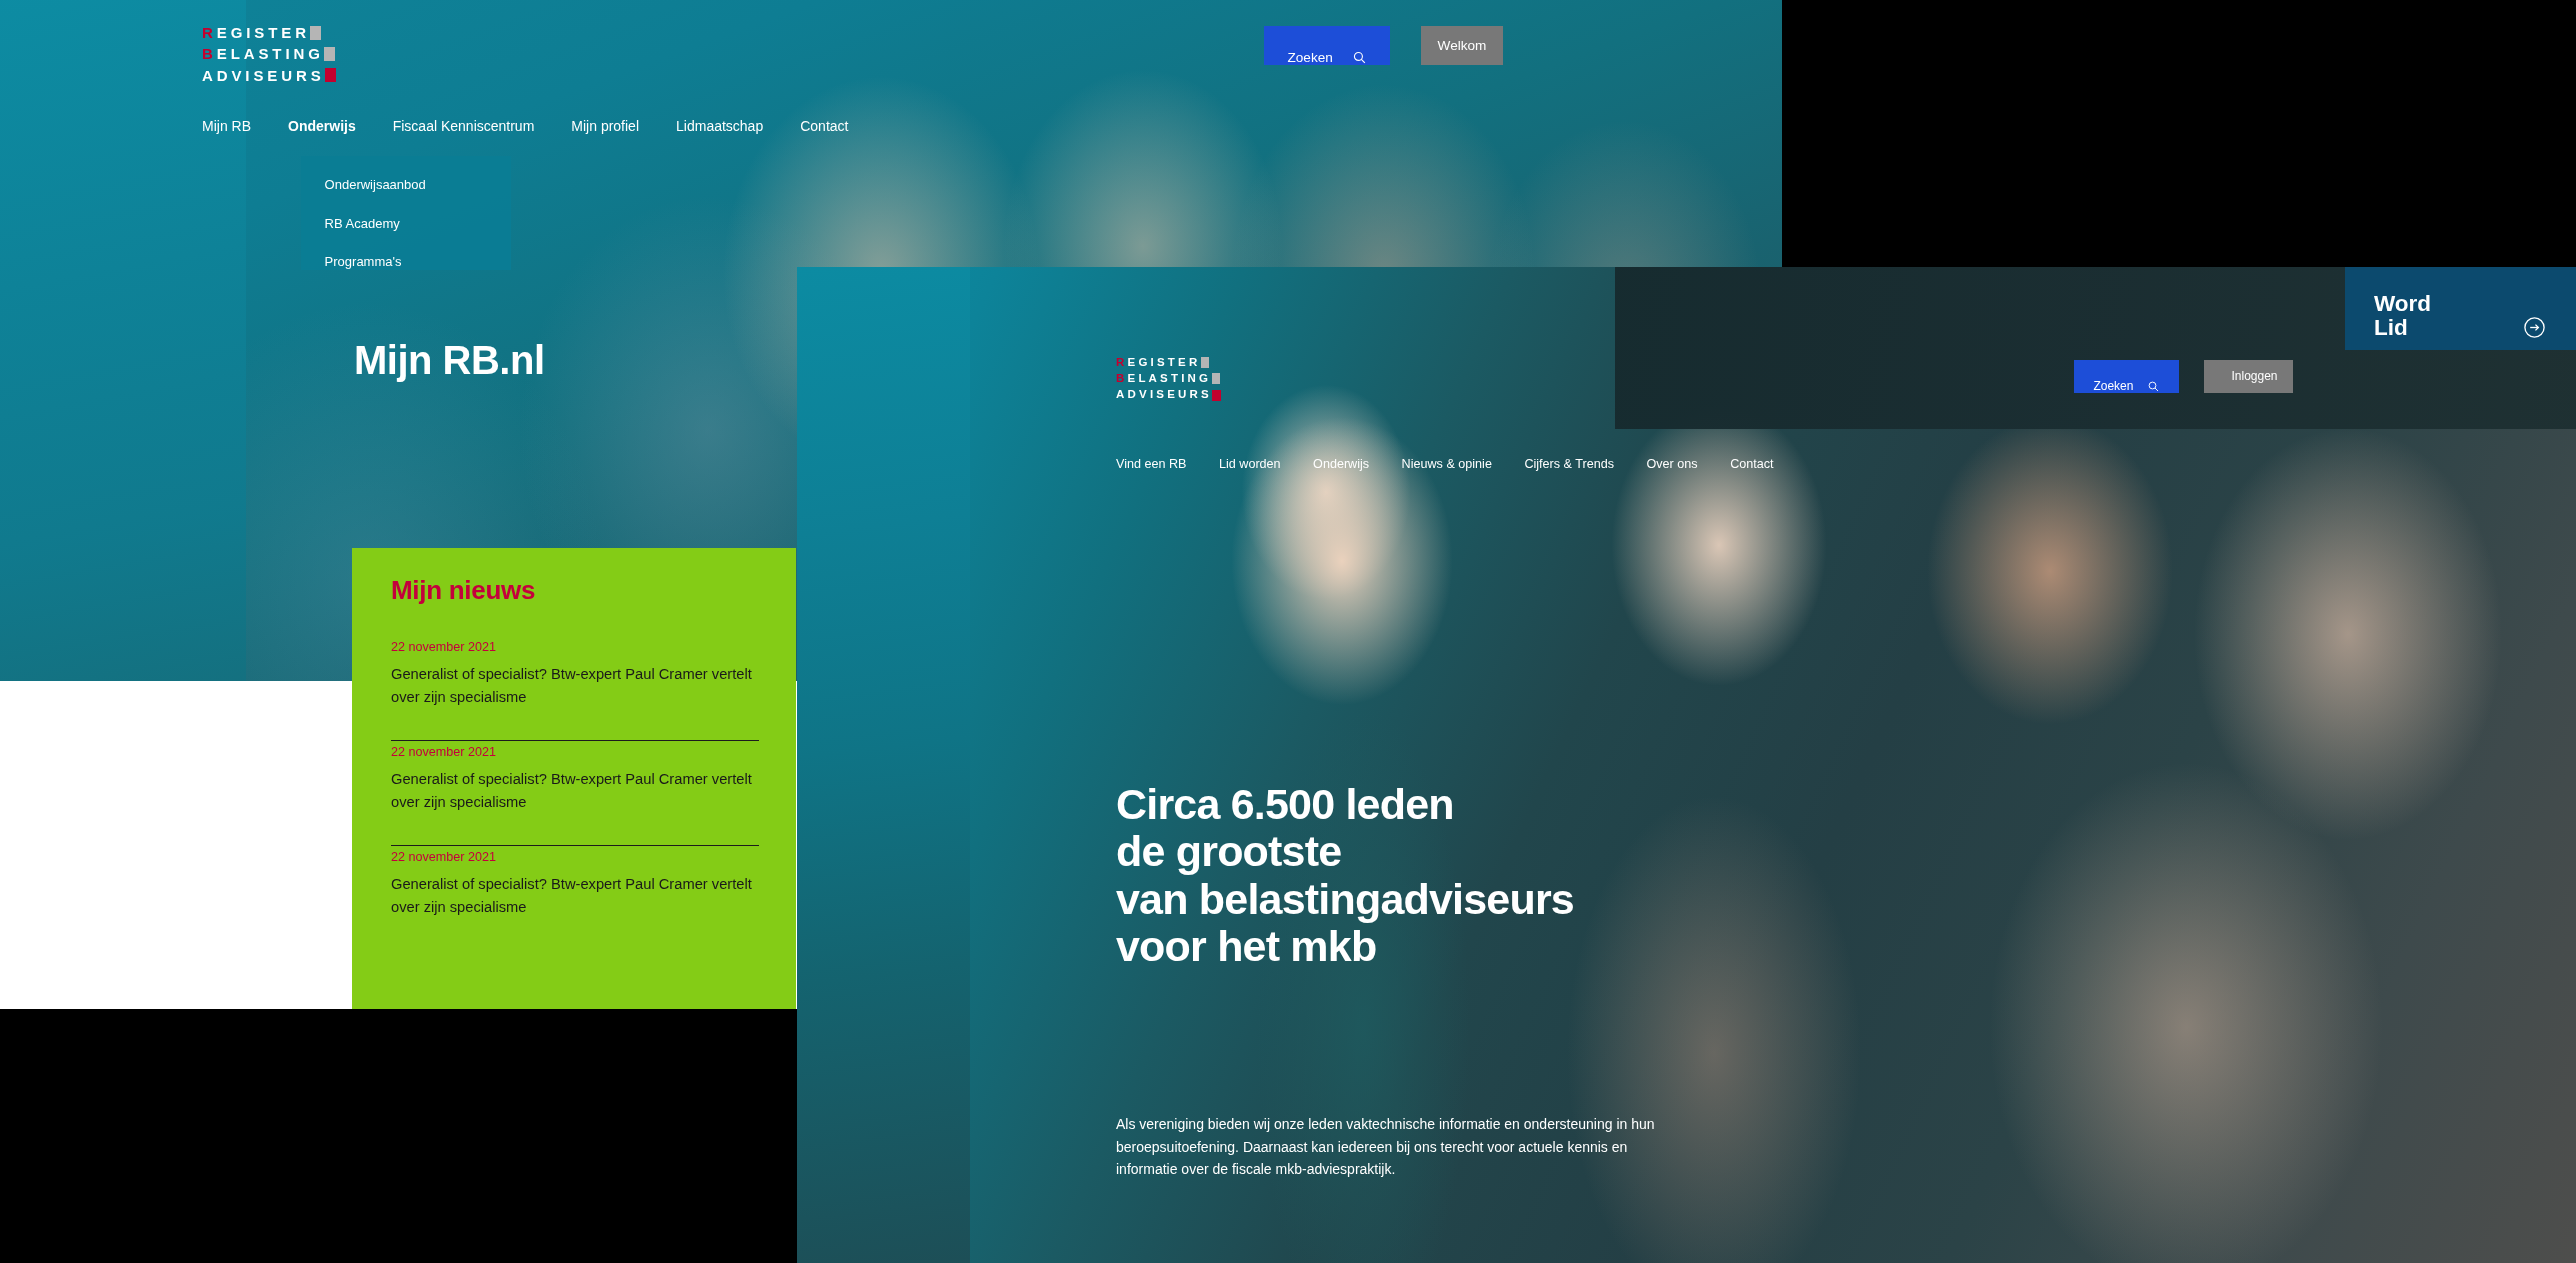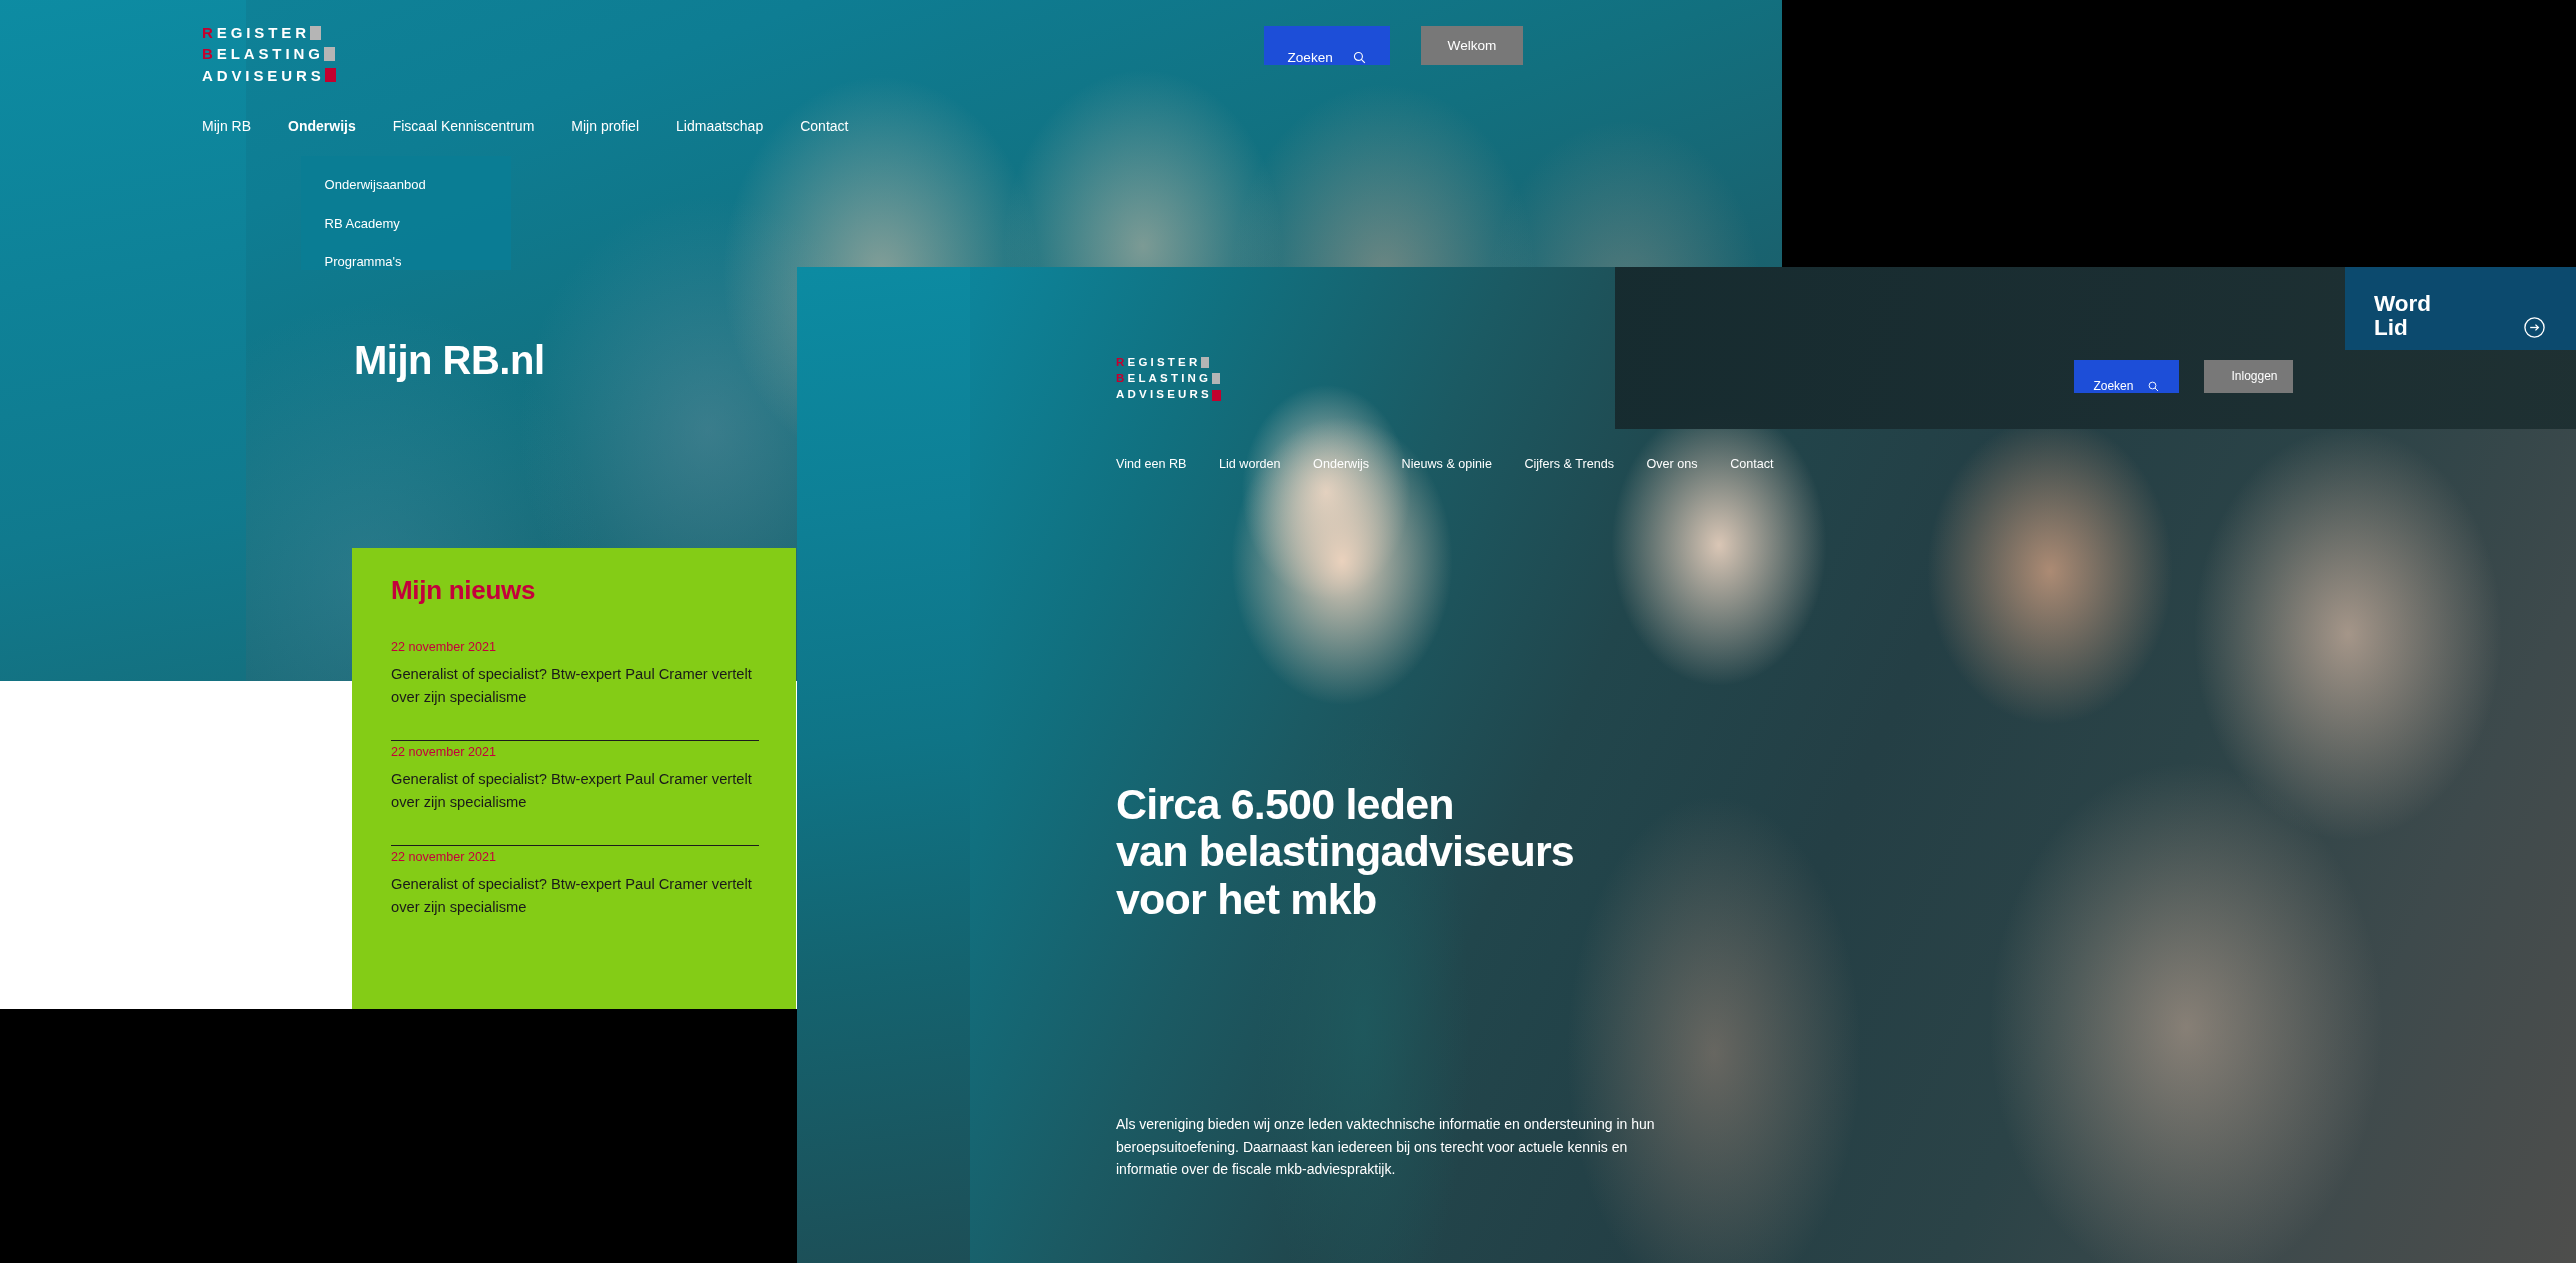--- a/index.html
+++ b/index.html
@@ -53,21 +53,21 @@
     position: absolute; display: flex; align-items: flex-end; justify-content: center;
     background: #1d4ed8; color: #fff; border: none; cursor: pointer;
   }
   .btn-zoeken .lbl { font-size: 13.6px; }
   .btn-zoeken .mag { margin-left: 19px; }
   .btn-grey {
     position: absolute; display: flex; align-items: center; justify-content: center;
     background: #787878; color: #fff; border: none; cursor: pointer; font-size: 13.6px;
   }
   #back-zoeken { left: 1264px; top: 26px; width: 126px; height: 39px; }
-  #back-welkom { left: 1421px; top: 26px; width: 102px; height: 39px; }
+  #back-welkom { left: 1421px; top: 26px; width: 82px; height: 39px; }
 
   
   #back-nav {
     position: absolute; left: 202px; top: 118px; display: flex; align-items: center; gap: 0;
   }
   #back-nav .nav-item {
     color: #fff; font-size: 14px; margin-right: 37px; cursor: pointer; white-space: nowrap;
   }
   #back-nav .nav-item.active { font-weight: 700; }
 
@@ -287,20 +287,21 @@
       <span class="nav-item">Lid worden</span>
       <span class="nav-item">Onderwijs</span>
       <span class="nav-item">Nieuws &amp; opinie</span>
       <span class="nav-item">Cijfers &amp; Trends</span>
       <span class="nav-item">Over ons</span>
       <span class="nav-item">Contact</span>
     </nav>
 
     <h1 id="hero-headline">
       <div>Circa 6.500 leden</div>
+      <div>de grootste</div>
       <div>van belastingadviseurs</div>
       <div>voor het mkb</div>
     </h1>
 
     <p id="hero-paragraph">Als vereniging bieden wij onze leden vaktechnische informatie en ondersteuning in hun beroepsuitoefening. Daarnaast kan iedereen bij ons terecht voor actuele kennis en informatie over de fiscale mkb-adviespraktijk.</p>
 
   </div>
 </div>
 
 

